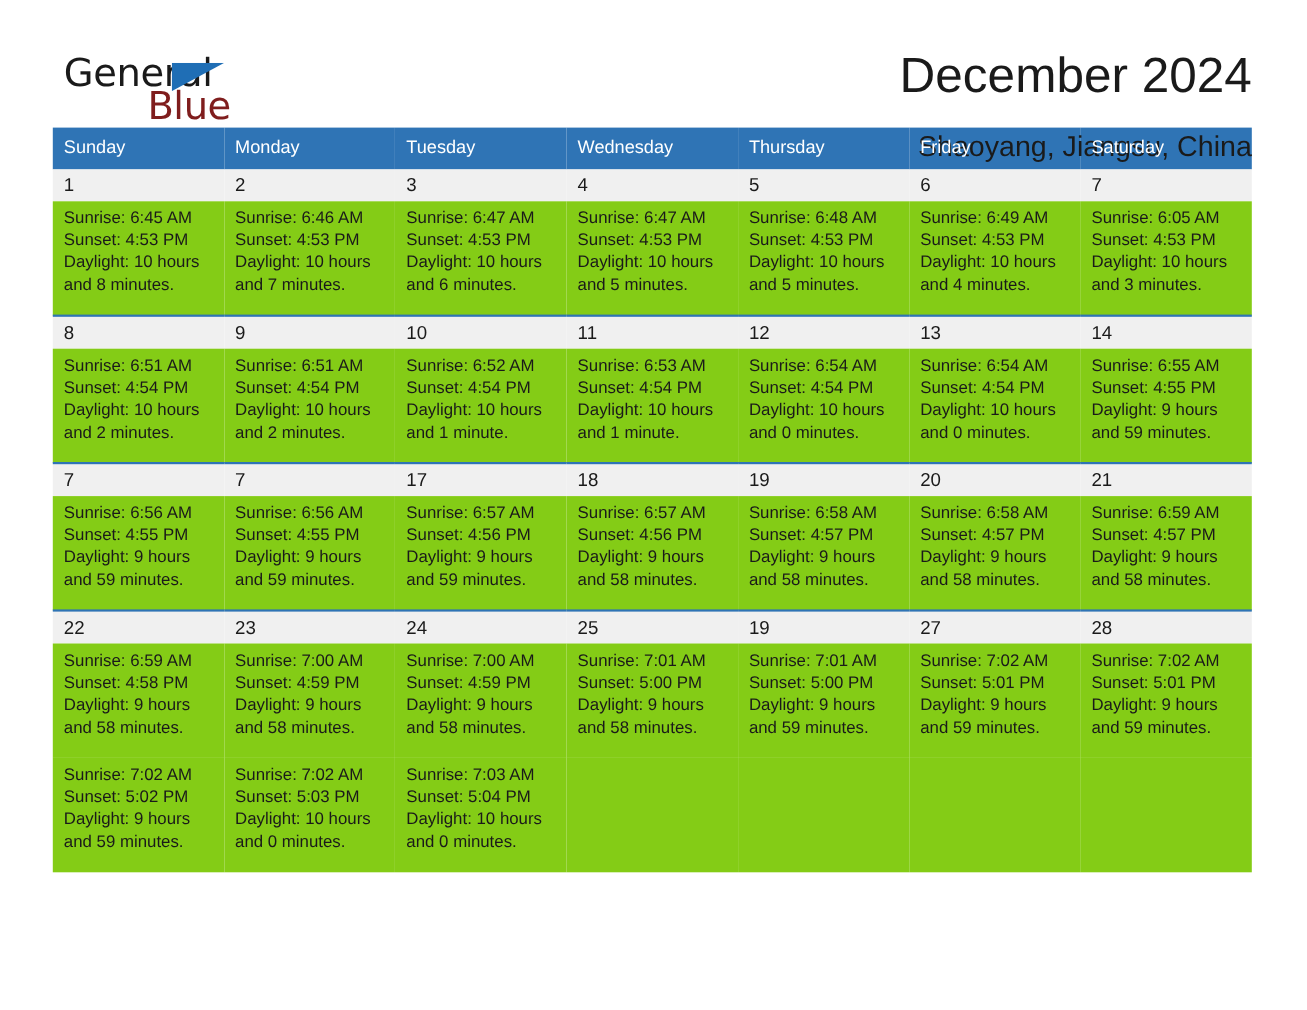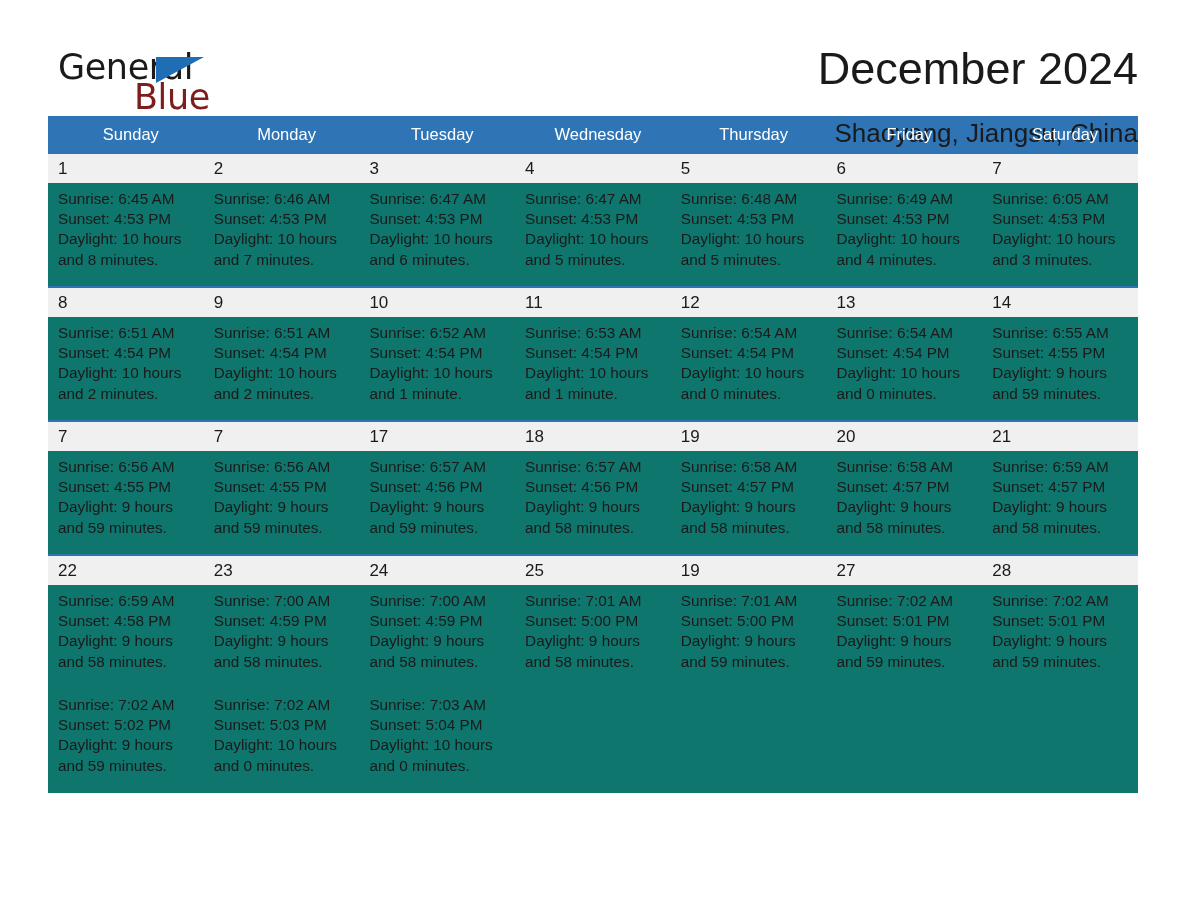--- a/index.html
+++ b/index.html
@@ -96,42 +96,42 @@
   table.cal {
     width: 100%;
     border-collapse: collapse;
     table-layout: fixed;
   }
   table.cal thead th {
     background: #2f74b5;
     color: #ffffff;
     font-size: 16.5px;
     font-weight: 400;
-    text-align: center;
+    text-align: left;
     padding: 9px 0 10px 10px;
     height: 34px;
     border: none;
   }
   
   tr.dates td {
     background: #f0f0f0;
     font-size: 17px;
     color: #1a1a1a;
     padding: 5px 0 4px 10px;
     height: 26px;
     vertical-align: top;
     border: none;
     border-top: 2px solid #2f74b5;
   }
   tr.dates.first td {
     border-top: none;
   }
   
   tr.details td {
-    background: #0f766e;
+    background: #84cc16;
     vertical-align: top;
     padding: 6px 10px 8px 10px;
     border: none;
     height: 104px;
   }
   .cellline {
     font-size: 15.3px;
     line-height: 20.2px;
     color: #1a1a1a;
     white-space: nowrap;

